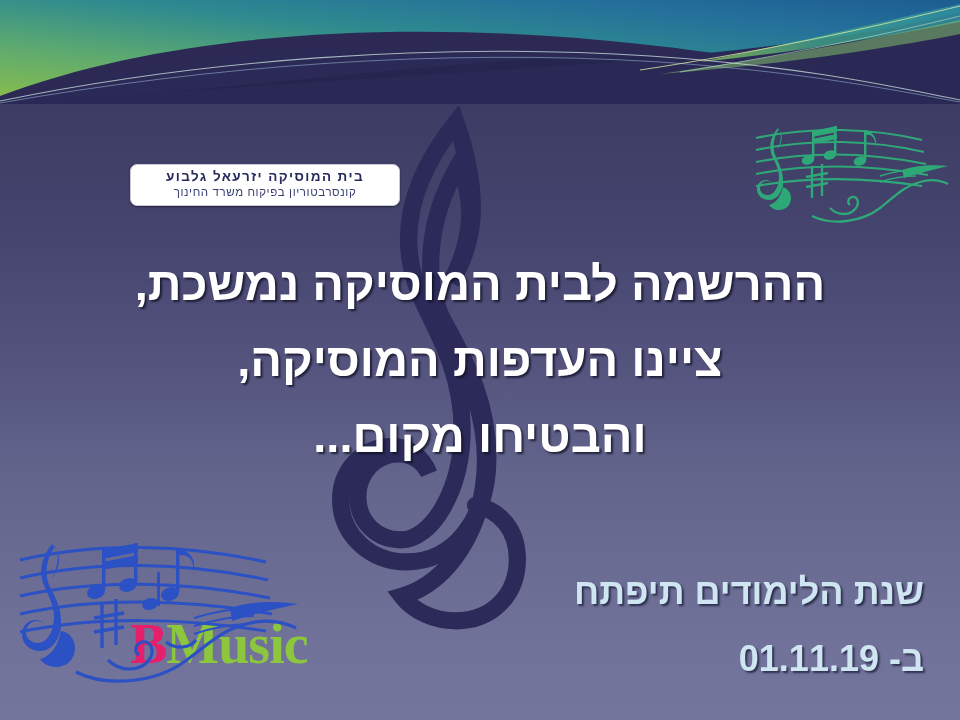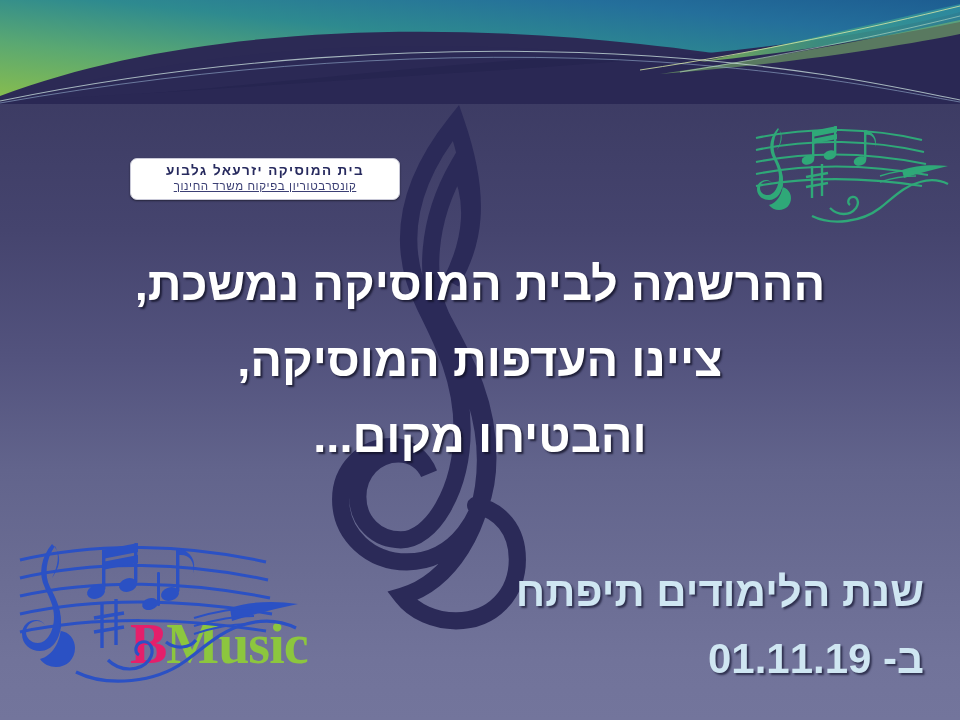--- a/index.html
+++ b/index.html
@@ -56,21 +56,21 @@
     text-align: center;
   }
   .logo-b {
     color: #e51f6b;
     position: relative;
     display: inline-block;
   }
   .logo-music { color: #8cc63e; }
 
   .logo-box {
-    margin-top: 2px;
+    margin-top: 8px;
     background: #ffffff;
     border: 1px solid #c9c9d8;
     border-radius: 7px;
     padding: 4px 8px 5px 8px;
     box-shadow: 0 1px 2px rgba(0,0,0,0.45);
   }
   .logo-line1 {
     color: #272a5e;
     font-size: 13.5px;
     font-weight: bold;
@@ -78,21 +78,20 @@
     line-height: 16px;
     white-space: nowrap;
   }
   .logo-line2 {
     color: #3b3f74;
     font-size: 11.5px;
     font-weight: normal;
     letter-spacing: 0.6px;
     line-height: 15px;
     white-space: nowrap;
-    text-decoration: underline;
   }
 
   
   .notes-tr {
     position: absolute;
     right: 8px;
     top: 104px;
     width: 200px;
     height: 128px;
   }
@@ -125,21 +124,21 @@
   .footer-text {
     position: absolute;
     top: 558px;
     right: 36px;
     left: 36px;
     text-align: right;
     direction: rtl;
   }
   .footer-text .line {
     color: #cfe6f2;
-    font-size: 42px;
+    font-size: 36px;
     font-weight: bold;
     line-height: 67px;
     white-space: nowrap;
     text-shadow: 2px 2px 2px rgba(20,22,48,0.7);
   }
 </style>
 </head>
 <body>
 
 <div id="slide">

